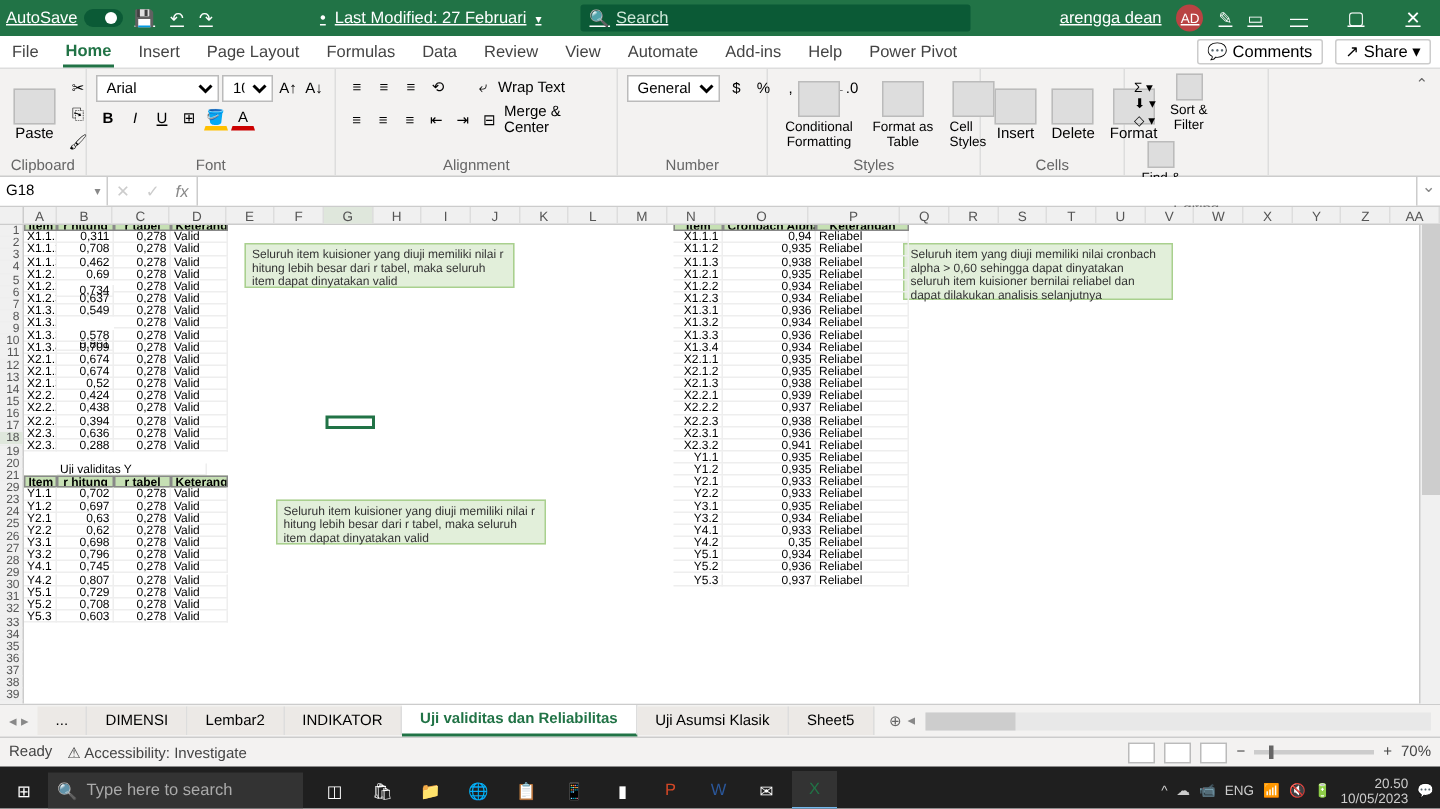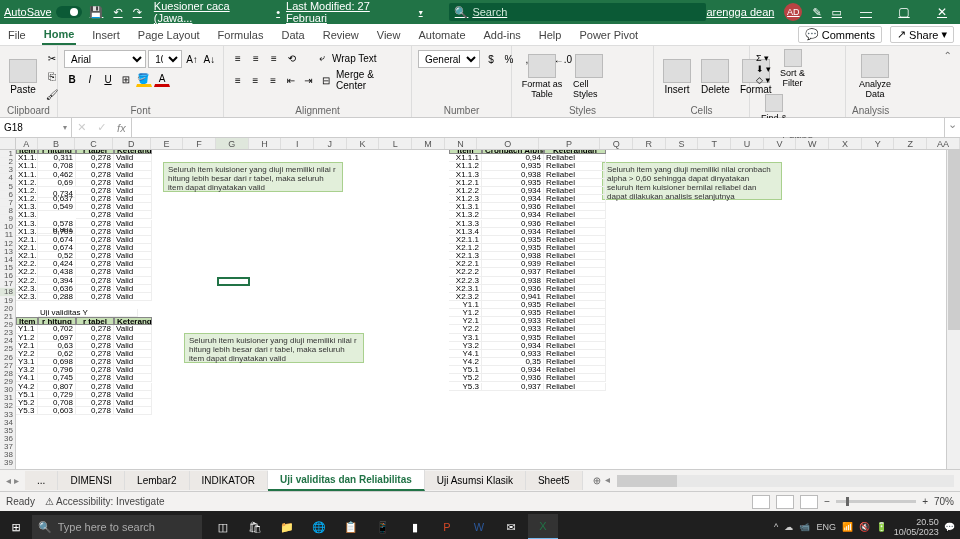--- a/index.html
+++ b/index.html
@@ -96,21 +96,20 @@
   <div class="autosave">
     <span>AutoSave</span>
     <div class="toggle"></div>
   </div>
   <div class="qat">
     <span>💾</span>
     <span>↶</span>
     <span>↷</span>
   </div>
   <div class="title-center">
-    <span>Kuesioner caca (Jawa...</span>
     <span>•</span>
     <span>Last Modified: 27 Februari</span>
     <span style="font-size:8px">▾</span>
     <div class="search-box">
       <span>🔍</span>
       <span>Search</span>
     </div>
   </div>
   <div class="title-right">
     <span>arengga dean</span>
@@ -217,20 +216,24 @@
         <div class="mini-btn">.0→</div>
         <div class="mini-btn">←.0</div>
       </div>
     </div>
     <div class="rgroup-label">Number</div>
   </div>
   <div class="rgroup" style="width:142px">
     <div class="rgroup-body">
       <div class="rbtn large">
           <div class="ricon"></div>
+          <span style="font-size:9px;text-align:center;width:50px">Conditional Formatting</span>
+        </div>
+      <div class="rbtn large">
+          <div class="ricon"></div>
           <span style="font-size:9px;text-align:center;width:42px">Format as Table</span>
         </div>
       <div class="rbtn large">
           <div class="ricon"></div>
           <span style="font-size:9px;text-align:left;width:32px">Cell Styles</span>
         </div>
     </div>
     <div class="rgroup-label">Styles</div>
   </div>
   <div class="rgroup" style="width:96px">
@@ -260,29 +263,20 @@
       <div class="rbtn">
           <div class="ricon"></div>
           <span style="font-size:9px;width:30px;text-align:center">Sort &amp; Filter</span>
         </div>
       <div class="rbtn">
           <div class="ricon"></div>
           <span style="font-size:9px;width:30px;text-align:center">Find &amp; Select</span>
         </div>
     </div>
     <div class="rgroup-label">Editing</div>
-  </div>
-  <div class="rgroup" style="width:48px;border-right:none">
-    <div class="rgroup-body">
-      <div class="rbtn large">
-          <div class="ricon"></div>
-          <span style="font-size:9px;text-align:center;width:40px">Analyze Data</span>
-        </div>
-    </div>
-    <div class="rgroup-label">Analysis</div>
   </div>
   <div class="collapse">⌃</div>
 </div>
 
 <div class="fx-row">
   <div class="namebox">
       <span>G18</span>
       <span class="dd">▾</span>
     </div>
   <div class="fx-ctrl">

